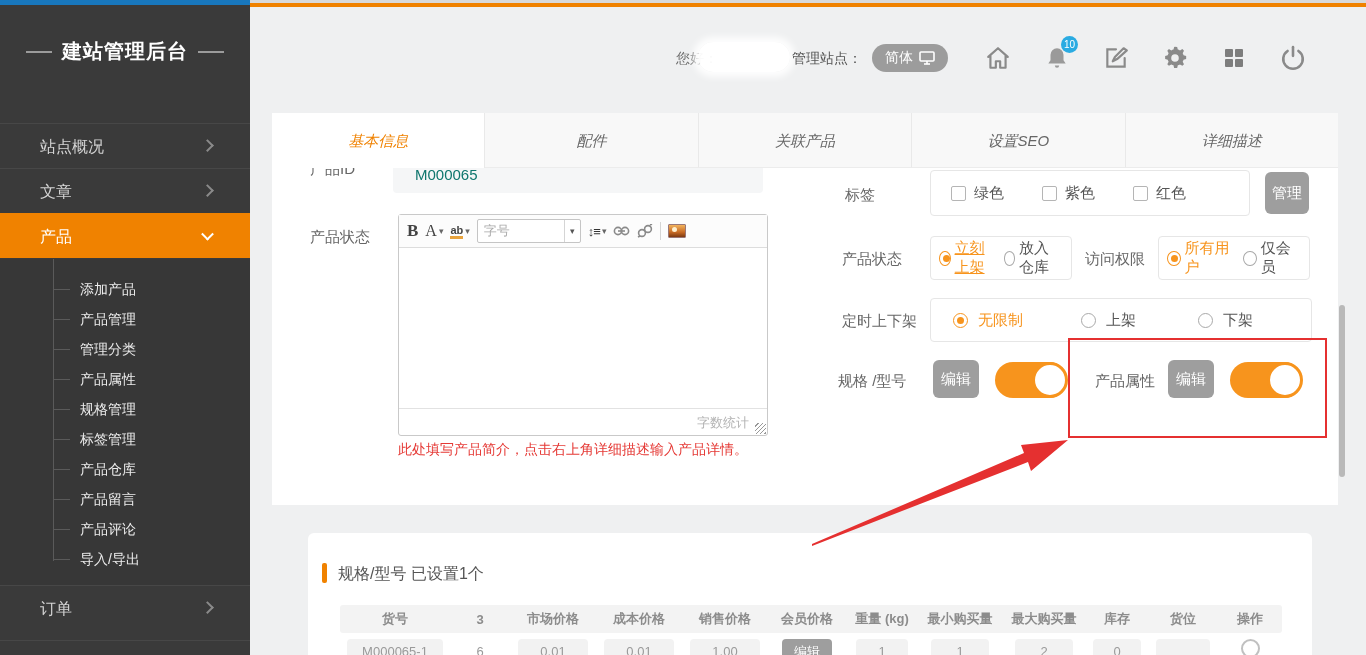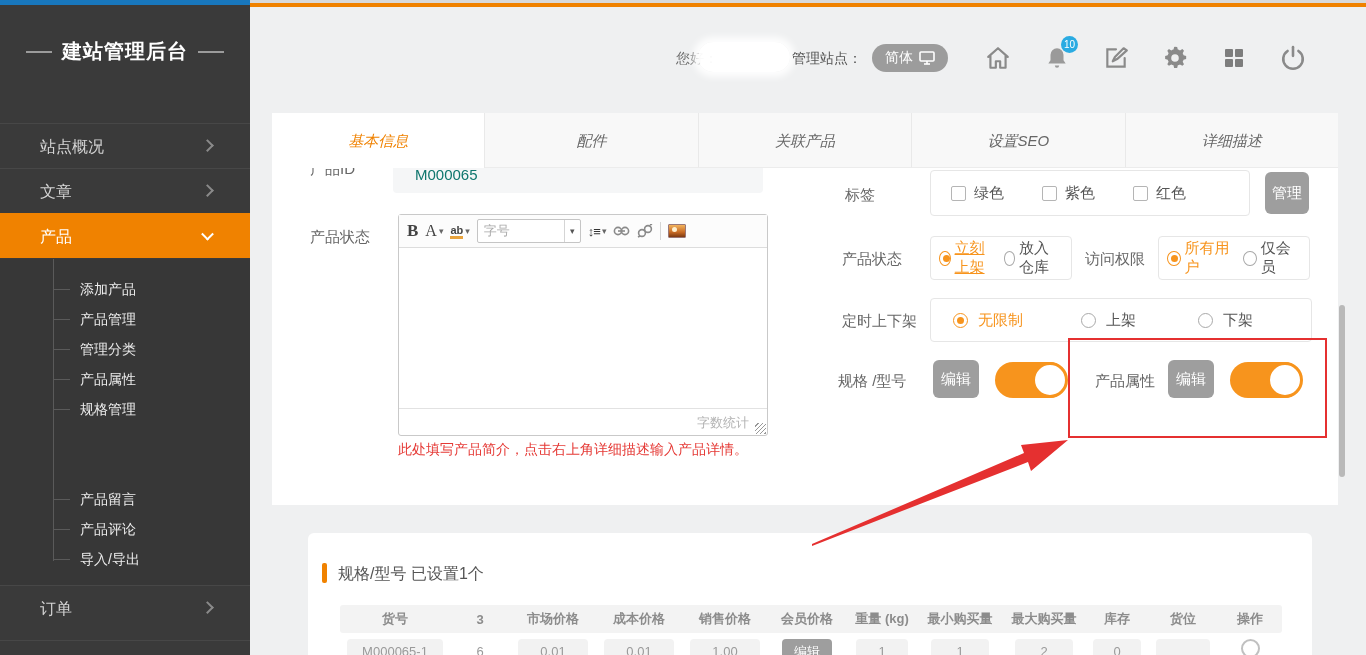--- a/index.html
+++ b/index.html
@@ -131,20 +131,22 @@
       <i class="chev down"></i>
     </div>
 
     <div class="submenu">
       <div class="tree-v"></div>
       <div class="sub-item" style="top:15px"><span>添加产品</span></div>
       <div class="sub-item" style="top:45px"><span>产品管理</span></div>
       <div class="sub-item" style="top:75px"><span>管理分类</span></div>
       <div class="sub-item" style="top:105px"><span>产品属性</span></div>
       <div class="sub-item" style="top:135px"><span>规格管理</span></div>
+      <div class="sub-item" style="top:165px"><span>标签管理</span></div>
+      <div class="sub-item" style="top:195px"><span>产品仓库</span></div>
       <div class="sub-item" style="top:225px"><span>产品留言</span></div>
       <div class="sub-item" style="top:255px"><span>产品评论</span></div>
       <div class="sub-item" style="top:285px"><span>导入/导出</span></div>
     </div>
 
     <div class="sb-item" style="top:585px">
       <span>订单</span>
       <i class="chev right"></i>
     </div>
     <div class="sb-item" style="top:640px">

